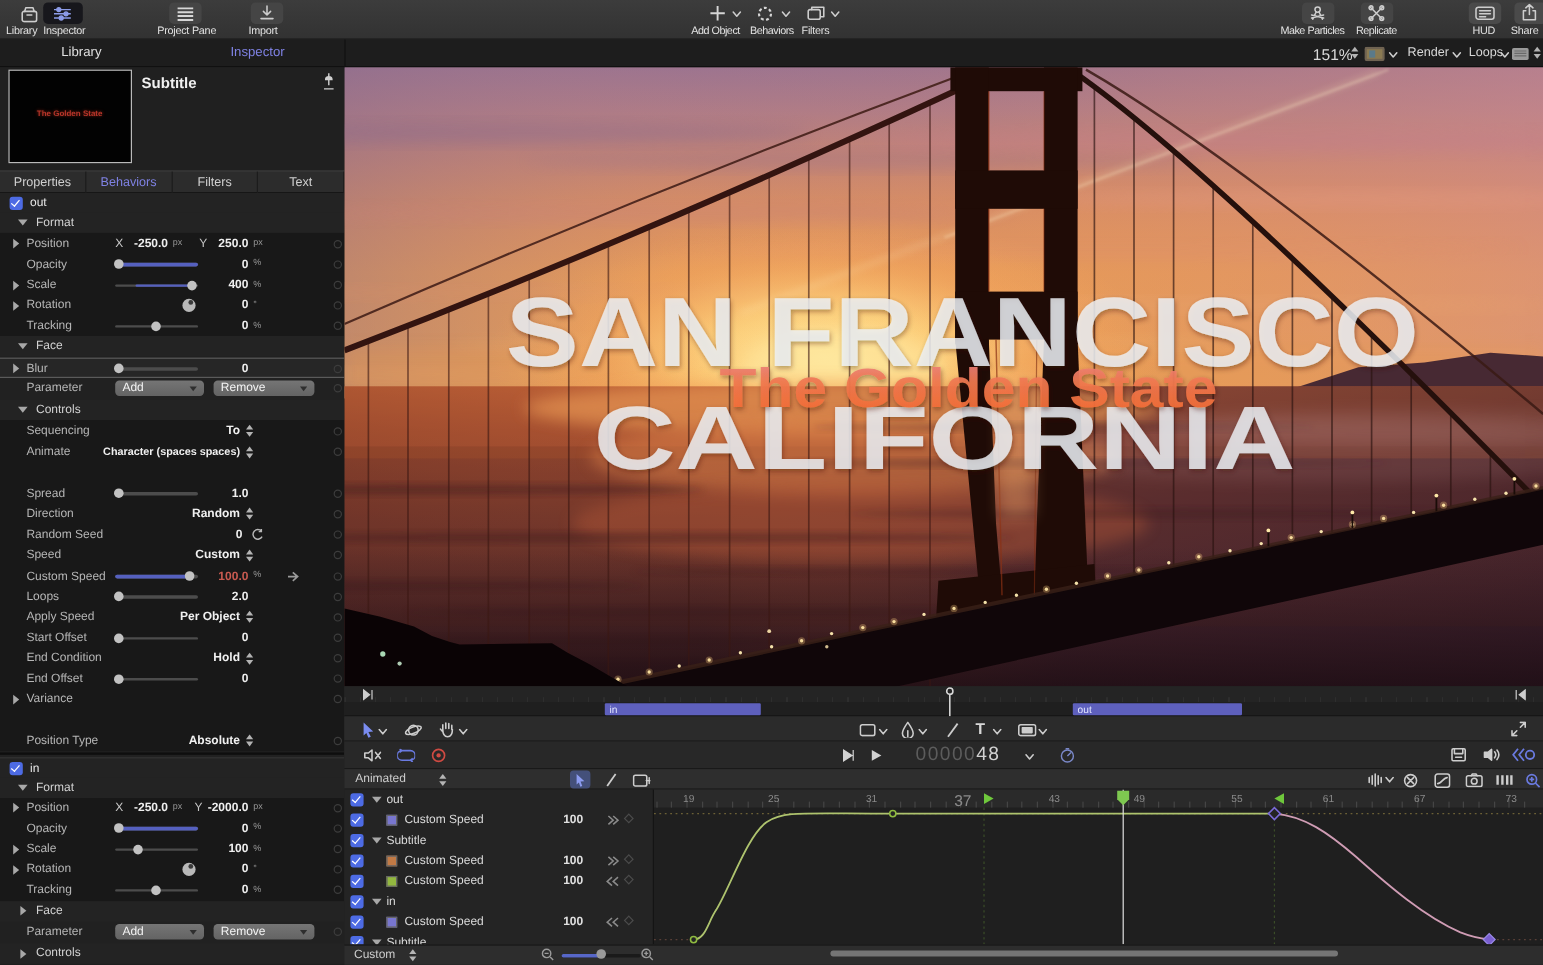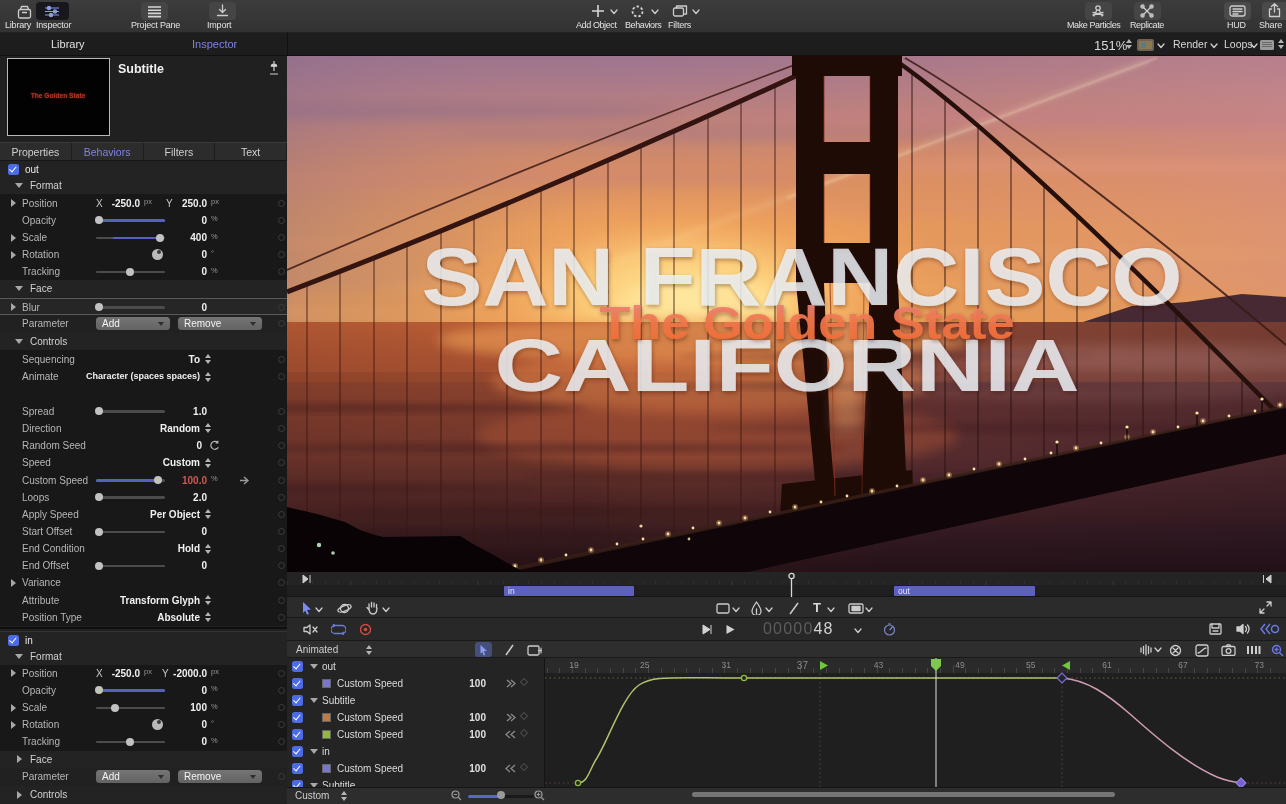--- a/index.html
+++ b/index.html
@@ -342,26 +342,20 @@
         <div class="row" style="top:396.0px">
           <div class="lbl" style="left:22px">End Offset</div>
           <div class="trk" style="left:96px;width:69px"></div>
           <div class="thm" style="left:95px"></div>
           <div class="val" style="right:80px;color:#efefef">0</div>
           <div class="kfc" style="left:278px"></div>
         </div>
         <div class="row" style="top:413.0px">
           <div class="tri-r" style="left:11px"></div>
           <div class="lbl" style="left:22px">Variance</div>
-          <div class="kfc" style="left:278px"></div>
-        </div>
-        <div class="row" style="top:430.5px">
-          <div class="lbl" style="left:22px">Attribute</div>
-          <div class="val" style="right:87px;color:#f0f0f0;font-size:10px">Transform Glyph</div>
-          <div class="stp" style="left:204px"></div>
           <div class="kfc" style="left:278px"></div>
         </div>
         <div class="row" style="top:447.5px">
           <div class="lbl" style="left:22px">Position Type</div>
           <div class="val" style="right:87px;color:#f0f0f0;font-size:10px">Absolute</div>
           <div class="stp" style="left:204px"></div>
           <div class="kfc" style="left:278px"></div>
         </div>
         <div style="position:absolute;left:0;top:466px;width:287px;height:2px;background:#0e0e0e"></div>
         <div class="row" style="top:469.5px;background:#232323;border-top:1px solid #333">
@@ -854,23 +848,23 @@
       <div class="abs" style="left:906.8px;top:96px;width:1px;height:5px;background:#454545"></div>
       <div class="abs" style="left:919.5px;top:96px;width:1px;height:5px;background:#454545"></div>
       <div class="abs" style="left:932.2px;top:96px;width:1px;height:5px;background:#454545"></div>
       <div class="abs" style="left:944.9px;top:96px;width:1px;height:5px;background:#454545"></div>
       <div class="abs" style="left:957.6px;top:96px;width:1px;height:5px;background:#454545"></div>
       <div class="abs" style="left:970.3px;top:93px;width:1px;height:8px;background:#454545"></div>
       <div class="abs" style="left:982.9px;top:96px;width:1px;height:5px;background:#454545"></div>
       <div class="abs" style="left:277.0px;top:88px;width:20px;text-align:center;font-size:8.5px;color:#8a8a8a">19</div>
       <div class="abs" style="left:353.1px;top:88px;width:20px;font-size:8.5px;color:#8a8a8a">25</div>
       <div class="abs" style="left:429.3px;top:88px;width:20px;text-align:center;font-size:8.5px;color:#8a8a8a">31</div>
-      <div class="abs" style="left:505.4px;top:88px;width:20px;text-align:center;font-size:10px;color:#8a8a8a">37</div>
+      <div class="abs" style="left:505.4px;top:88px;width:20px;text-align:center;font-size:13px;color:#8a8a8a">37</div>
       <div class="abs" style="left:581.6px;top:88px;width:20px;text-align:center;font-size:8.5px;color:#8a8a8a">43</div>
-      <div class="abs" style="left:657.7px;top:88px;width:20px;text-align:right;font-size:8.5px;color:#8a8a8a">49</div>
+      <div class="abs" style="left:657.7px;top:88px;width:20px;text-align:left;font-size:8.5px;color:#8a8a8a">49</div>
       <div class="abs" style="left:733.8px;top:88px;width:20px;text-align:center;font-size:8.5px;color:#8a8a8a">55</div>
       <div class="abs" style="left:810.0px;top:88px;width:20px;text-align:center;font-size:8.5px;color:#8a8a8a">61</div>
       <div class="abs" style="left:886.1px;top:88px;width:20px;text-align:center;font-size:8.5px;color:#8a8a8a">67</div>
       <div class="abs" style="left:962.3px;top:88px;width:20px;text-align:center;font-size:8.5px;color:#8a8a8a">73</div>
       <svg class="abs" style="left:258px;top:86px" width="741" height="129" viewBox="258 86 741 129">
         <path d="M258,106 H999" stroke="#6b6036" stroke-width="1" stroke-dasharray="1.5 3" fill="none"></path>
         <path d="M258,211 H291 M956,211 H999" stroke="#5a4038" stroke-width="1" stroke-dasharray="1.5 3" fill="none"></path>
         <path d="M533,101 V215" stroke="#46602c" stroke-width="1" stroke-dasharray="2 2.5" opacity="0.7"></path>
         <path d="M775,101 V215" stroke="#46602c" stroke-width="1" stroke-dasharray="2 2.5" opacity="0.7"></path>
         <path d="M291,211 C301,211 303,196 310,186 C322,166 336,124 352,113 C366,103.5 380,106 457,106 L775,106" stroke="#aec36e" stroke-width="1.5" fill="none"></path>

